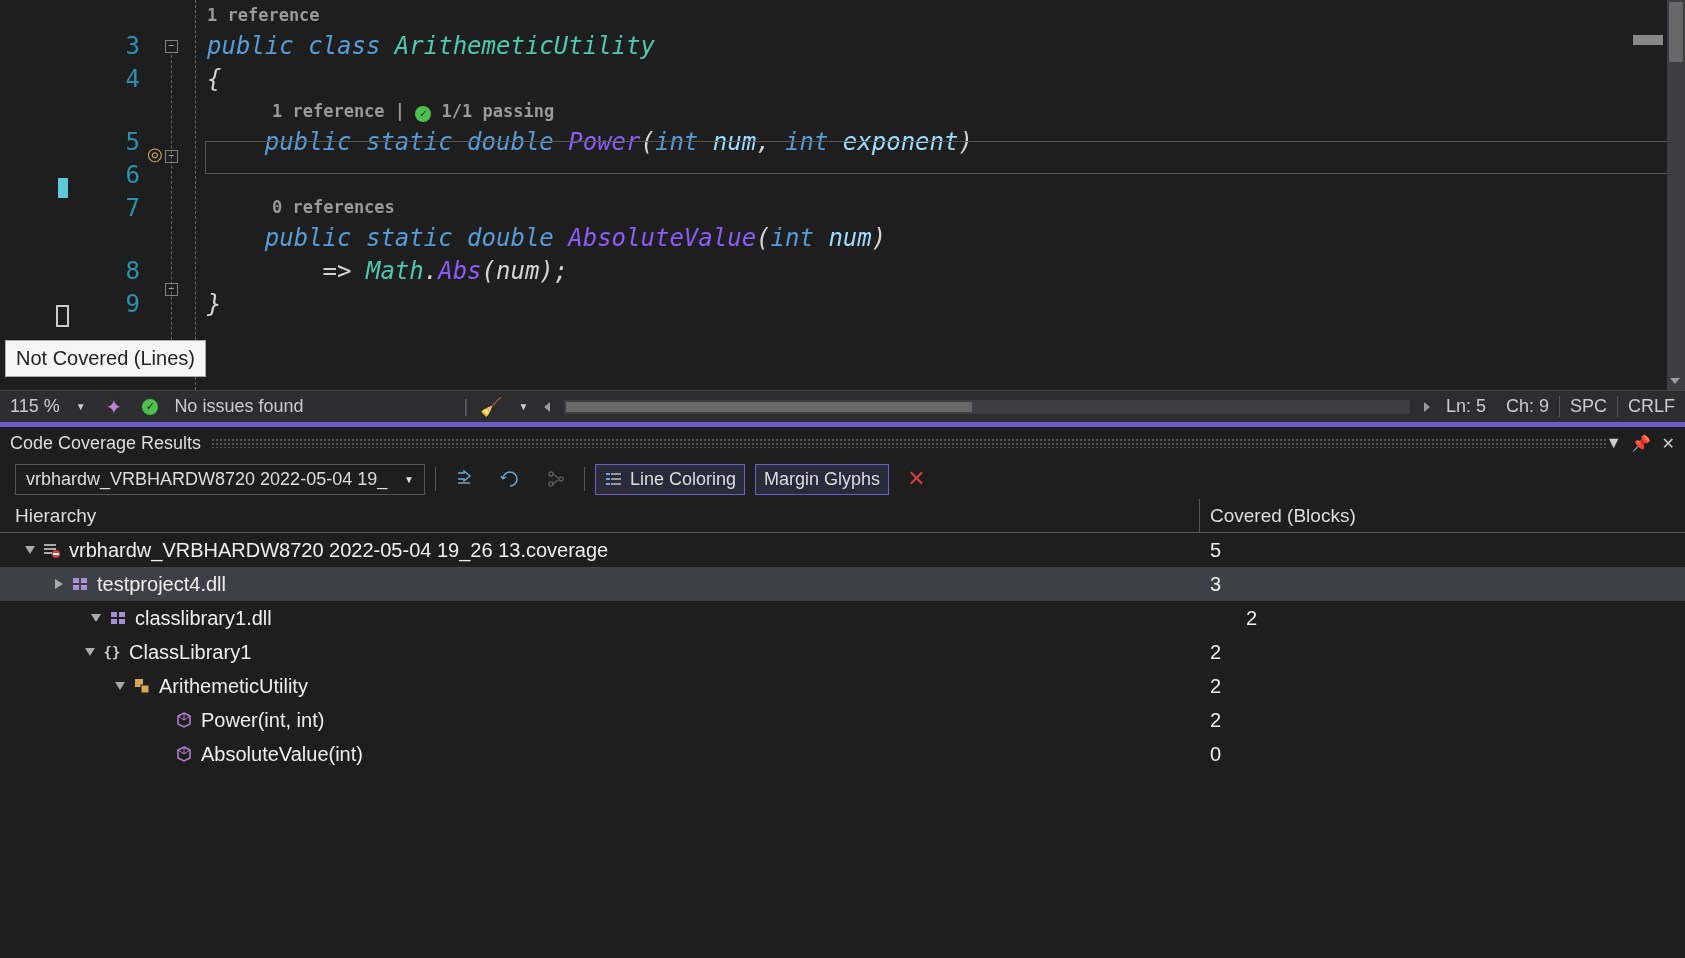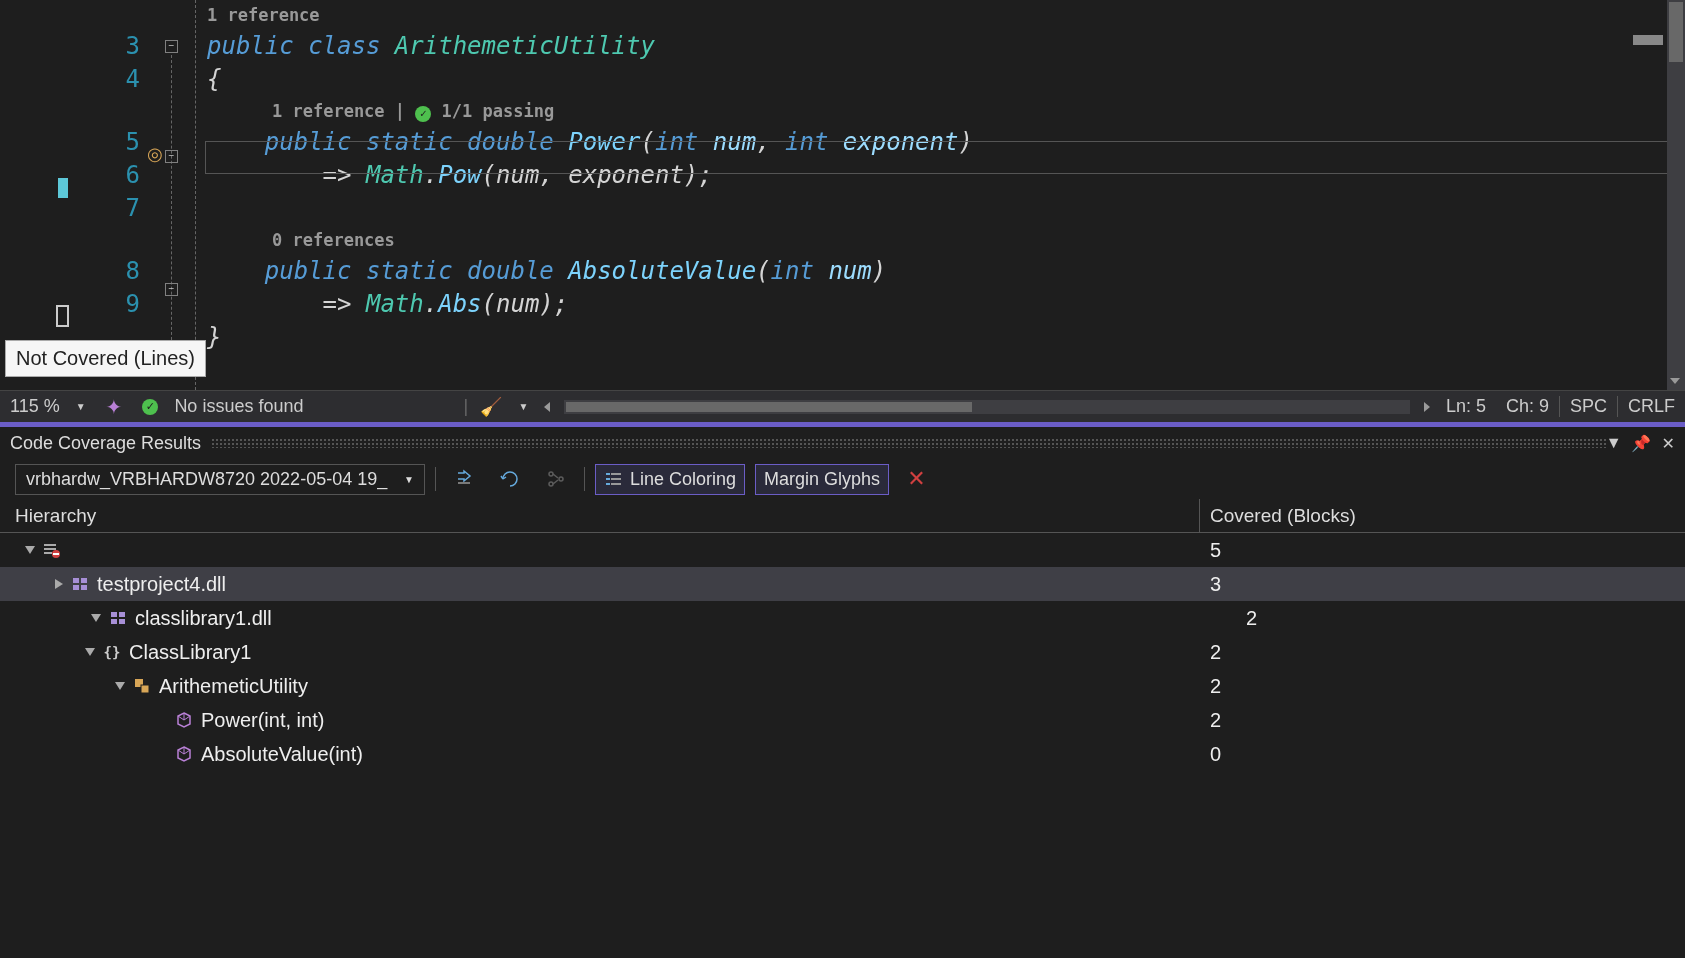--- a/index.html
+++ b/index.html
@@ -92,21 +92,21 @@
     .code-lens {
       font-size: 17px;
       color: #999;
       height: 30px;
       line-height: 30px;
       padding-left: 0;
       font-weight: bold;
     }
     .kw { color: #569cd6; }
     .type { color: #4ec9b0; }
-    .method { color: #7dd3fc; }
+    .method { color: #8b5cf6; }
     .punc { color: #d4d4d4; }
     .param { color: #9cdcfe; }
     .current-line-box {
       position: absolute;
       border: 1px solid #555;
       height: 33px;
       left: -2px;
       right: 10px;
       top: 141px;
     }
@@ -368,21 +368,20 @@
 
   <div style="width:12px;" class="dotted-left"></div>
 
   <div class="code-content">
     <div class="current-line-box"></div>
     <div class="code-lens">1 reference</div>
     <div class="code-line"><span class="kw">public</span> <span class="kw">class</span> <span class="type">ArithemeticUtility</span></div>
     <div class="code-line"><span class="punc">{</span></div>
     <div class="code-lens" style="padding-left:65px;"><span>1 reference</span> | <span class="check-icon">✓</span> <span>1/1 passing</span></div>
     <div class="code-line">    <span class="kw">public</span> <span class="kw">static</span> <span class="kw">double</span> <span class="method">Power</span><span class="punc">(</span><span class="kw">int</span> <span class="param">num</span><span class="punc">, </span><span class="kw">int</span> <span class="param">exponent</span><span class="punc">)</span></div>
-    <div class="code-line">        <span class="punc">=&gt;</span> <span class="type">Math</span><span class="punc">.</span><span class="method">Pow</span><span class="punc">(num, exponent);</span></div>
     <div class="code-line"></div>
     <div class="code-lens" style="padding-left:65px;">0 references</div>
     <div class="code-line">    <span class="kw">public</span> <span class="kw">static</span> <span class="kw">double</span> <span class="method">AbsoluteValue</span><span class="punc">(</span><span class="kw">int</span> <span class="param">num</span><span class="punc">)</span></div>
     <div class="code-line">        <span class="punc">=&gt;</span> <span class="type">Math</span><span class="punc">.</span><span class="method">Abs</span><span class="punc">(num);</span></div>
     <div class="code-line"><span class="punc">}</span></div>
   </div>
 
   <div class="minimap-mark"></div>
 
   <div class="scrollbar-v">
@@ -489,20 +488,21 @@
       <span class="expander exp-open"></span>
       <span class="tree-icon icon-coverage">
         <svg width="18" height="18" viewBox="0 0 18 18">
             <rect x="1" y="3" width="12" height="2" fill="#aaa"></rect>
             <rect x="1" y="7" width="12" height="2" fill="#aaa"></rect>
             <rect x="1" y="11" width="8" height="2" fill="#aaa"></rect>
             <circle cx="13" cy="13" r="4" fill="#d04040"></circle>
             <rect x="10" y="12" width="6" height="2" fill="#fff"></rect>
           </svg>
       </span>
+      <span>vrbhardw_VRBHARDW8720 2022-05-04 19_26 13.coverage</span>
     </div>
     <div class="row-val">5</div>
   </div>
 
   <div class="tree-row selected">
     <div class="row-main" style="padding-left:55px;">
       <span class="expander exp-closed"></span>
       <span class="tree-icon icon-module">
         <svg width="16" height="16" viewBox="0 0 16 16">
             <rect x="1" y="2" width="6" height="5" fill="#a78fd6"></rect>

